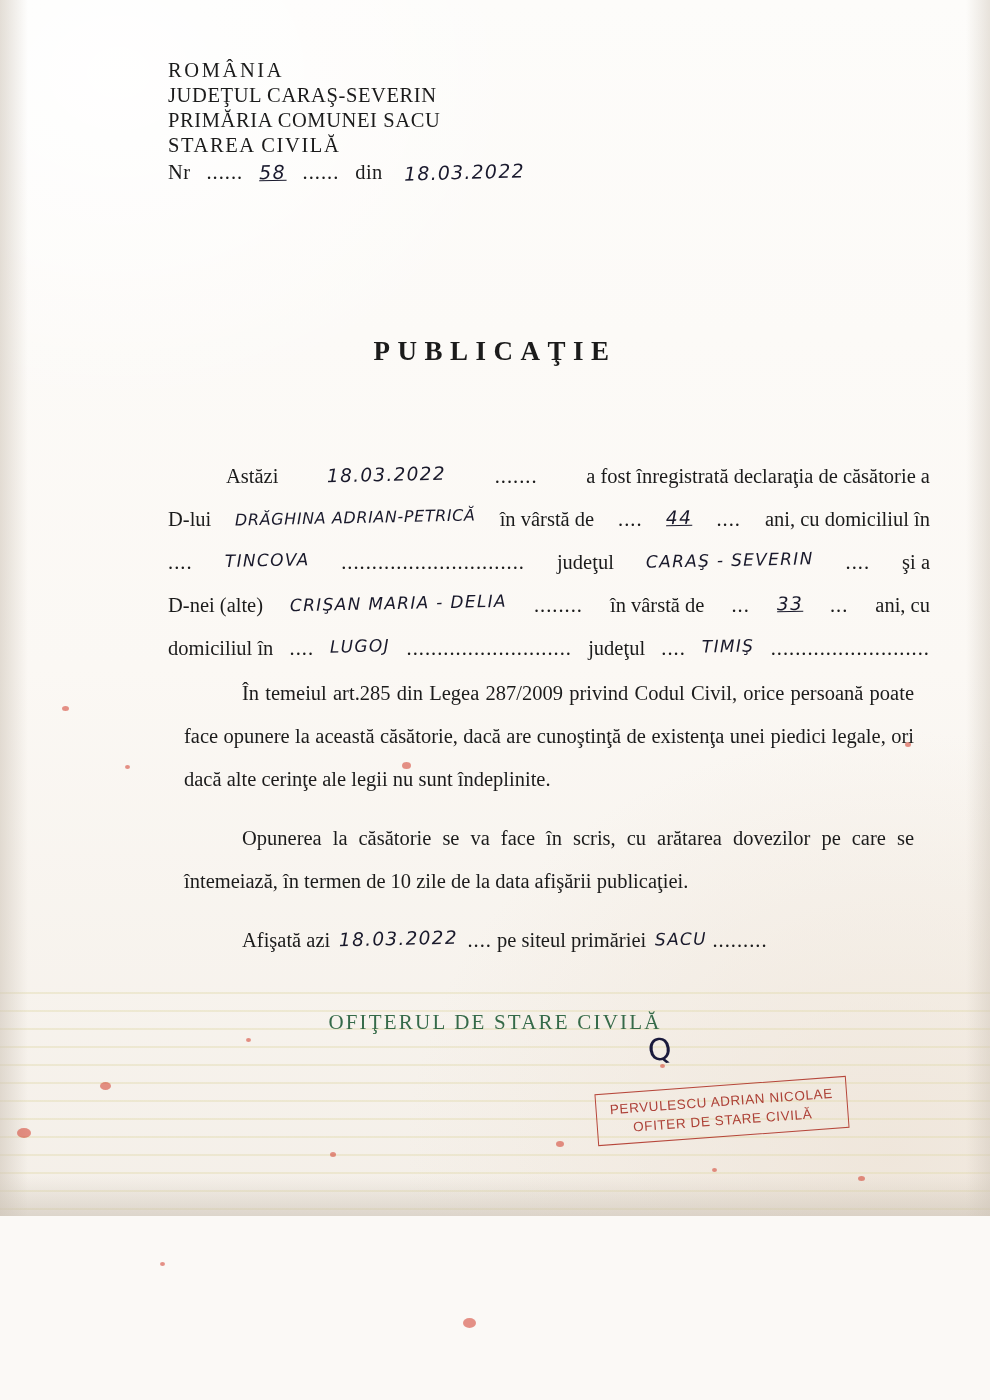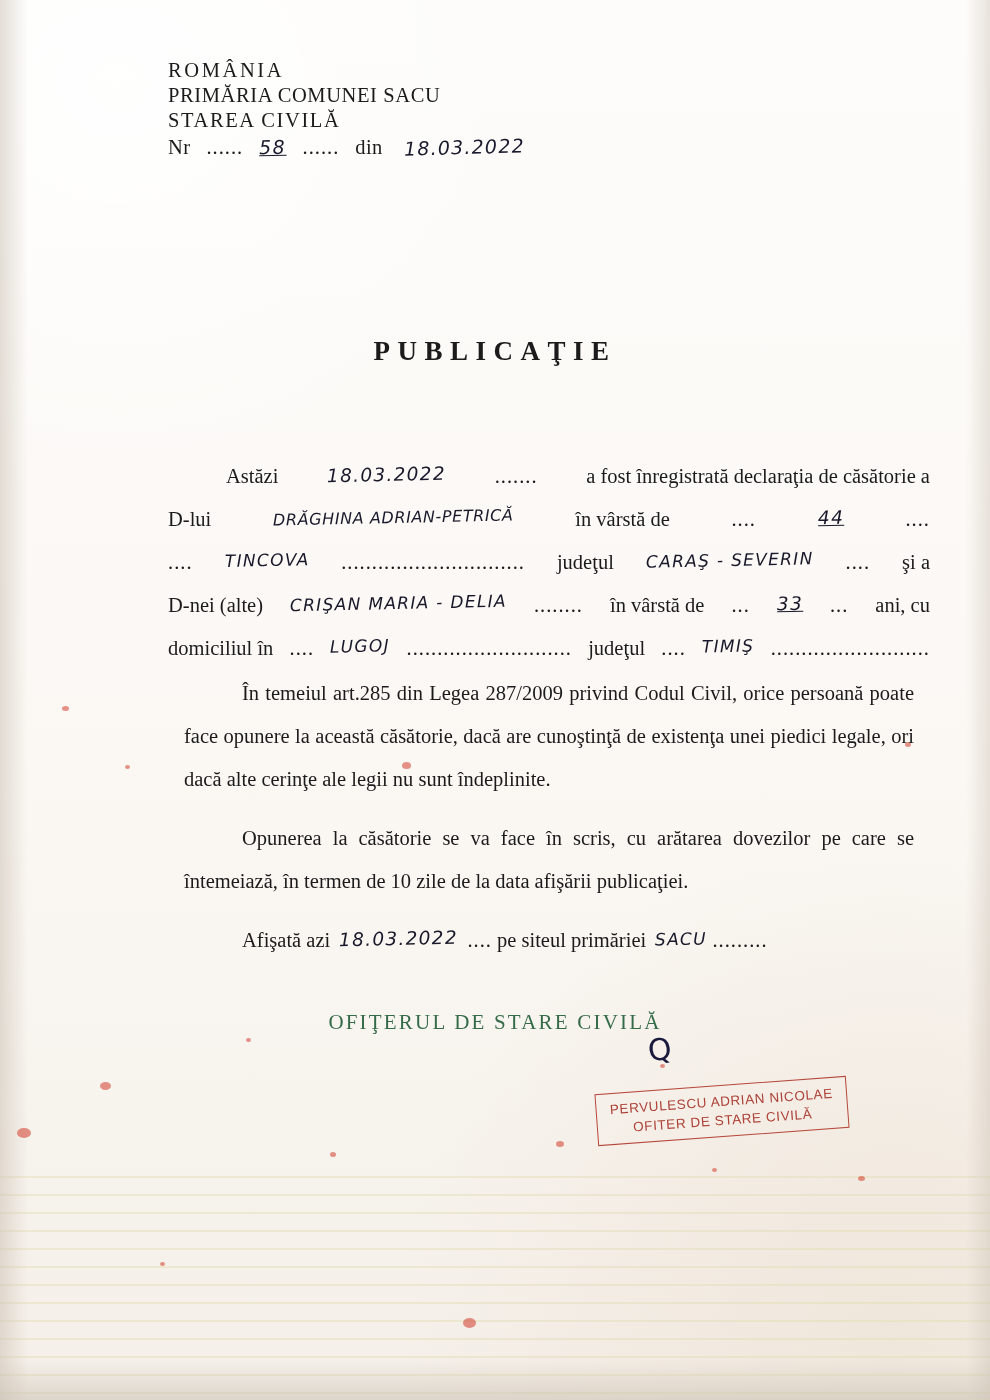--- a/index.html
+++ b/index.html
@@ -52,21 +52,21 @@
     position: absolute;
     background: #d23b2a;
     border-radius: 50%;
     opacity: .55;
     pointer-events: none;
   }
 
   .page {
     position: relative;
     width: 990px;
-    height: 1400px;
+    height: 1216px;
   }
 
   
   .header {
     position: absolute;
     left: 168px;
     top: 58px;
     font-size: 20.5px;
     line-height: 25px;
     letter-spacing: 0.6px;
@@ -198,20 +198,21 @@
   <div class="speck" style="left:330px; top:1152px; width:6px;  height:5px;"></div>
   <div class="speck" style="left:556px; top:1141px; width:8px;  height:6px;"></div>
   <div class="speck" style="left:712px; top:1168px; width:5px;  height:4px;"></div>
   <div class="speck" style="left:858px; top:1176px; width:7px;  height:5px;"></div>
   <div class="speck" style="left:463px; top:1318px; width:13px; height:10px;"></div>
   <div class="speck" style="left:160px; top:1262px; width:5px;  height:4px;"></div>
   <div class="speck" style="left:660px; top:1064px; width:5px;  height:4px;"></div>
 
   <div class="header">
     <div class="l1">ROMÂNIA</div>
+    <div>JUDEŢUL CARAŞ-SEVERIN</div>
     <div>PRIMĂRIA COMUNEI  SACU</div>
     <div class="l4">STAREA  CIVILĂ</div>
     <div class="regline">
       <span>Nr</span>
       <span class="dots">......</span>
       <span class="hand-u" style="font-size:19px;text-decoration:underline;transform:rotate(-1.5deg);">58</span>
       <span class="dots">......</span>
       <span>din</span>
       <span class="hand" style="font-size:19px;margin-left:5px;">18.03.2022</span>
     </div>
@@ -228,20 +229,21 @@
       <span>a fost înregistrată declaraţia de căsătorie a</span>
     </div>
 
     <div class="justrow">
       <span>D-lui</span>
       <span class="fill" style="font-size:16px;letter-spacing:0.6px;">DRĂGHINA ADRIAN-PETRICĂ</span>
       <span>în vârstă de</span>
       <span class="dots">....</span>
       <span class="fill big" style="text-decoration:underline;">44</span>
       <span class="dots">....</span>
+      <span>ani, cu domiciliul în</span>
     </div>
 
     <div class="justrow">
       <span class="dots">....</span>
       <span class="fill">TINCOVA</span>
       <span class="dots">..............................</span>
       <span>judeţul</span>
       <span class="fill">CARAŞ - SEVERIN</span>
       <span class="dots">....</span>
       <span>şi a</span>

